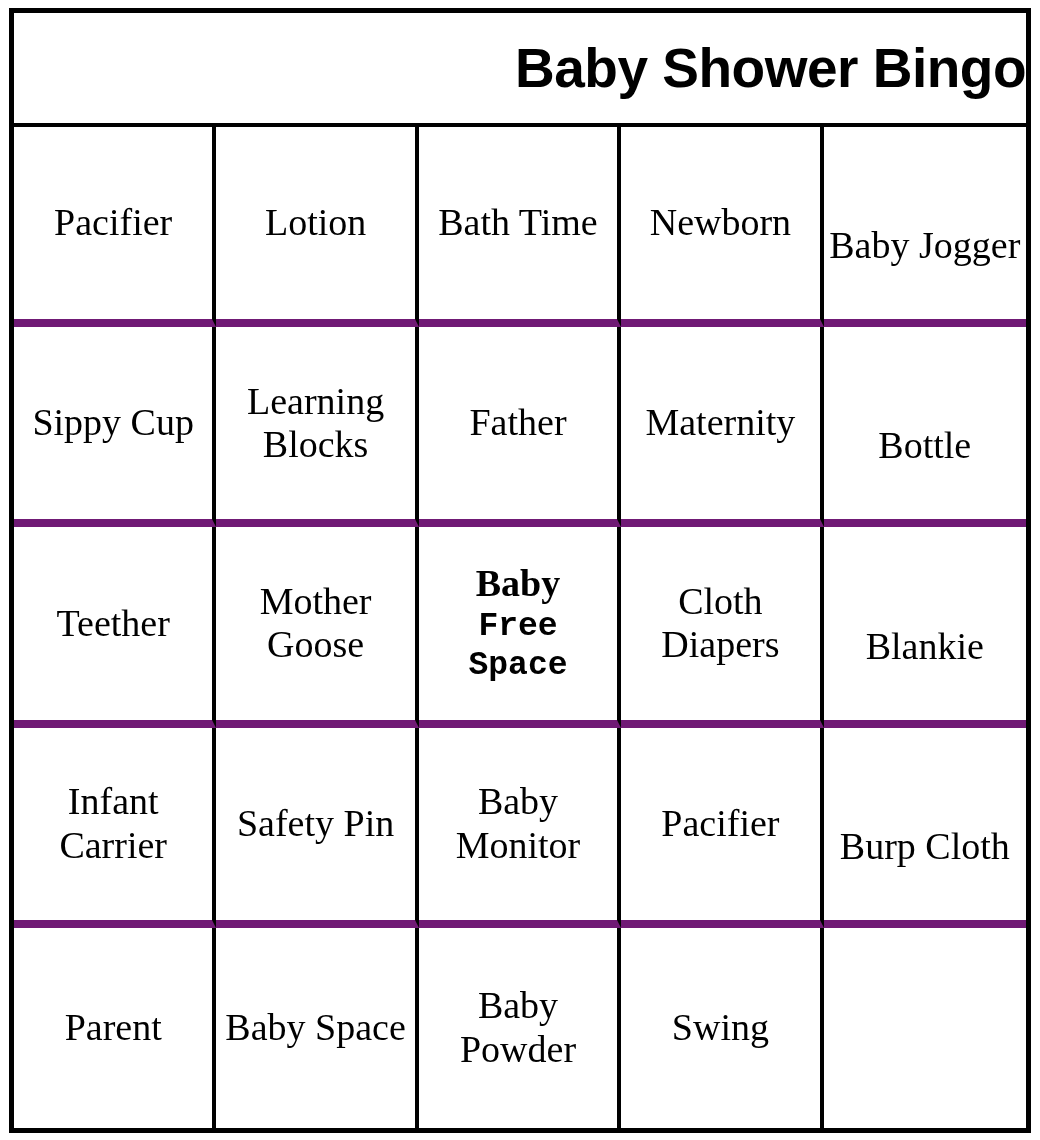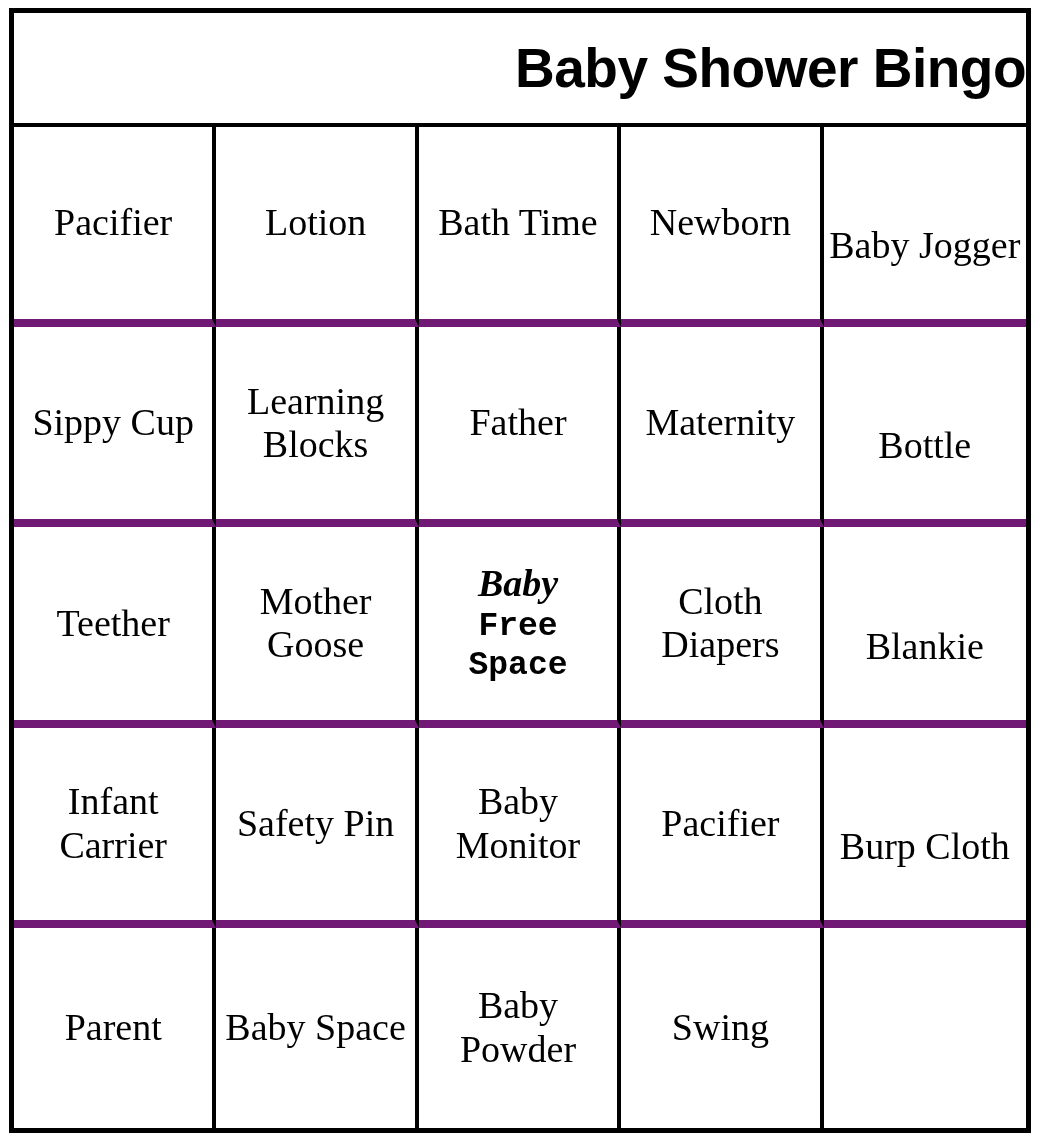--- a/index.html
+++ b/index.html
@@ -57,21 +57,20 @@
     color: #000000;
     padding: 0 2px;
     overflow: hidden;
   }
   .cell:nth-child(5n) { border-right: none; margin-top: 46px; }
   .cell:nth-child(n+21) { border-bottom: none; }
   .fs-line1 {
     font-weight: 700;
     font-size: 38px;
     line-height: 1.2;
-    font-style: italic;
   }
   .fs-line2 {
     font-weight: 700;
     font-size: 33px;
     line-height: 1.2;
     font-family: Liberation Mono, monospace;
   }
 </style>
 </head>
 <body>

